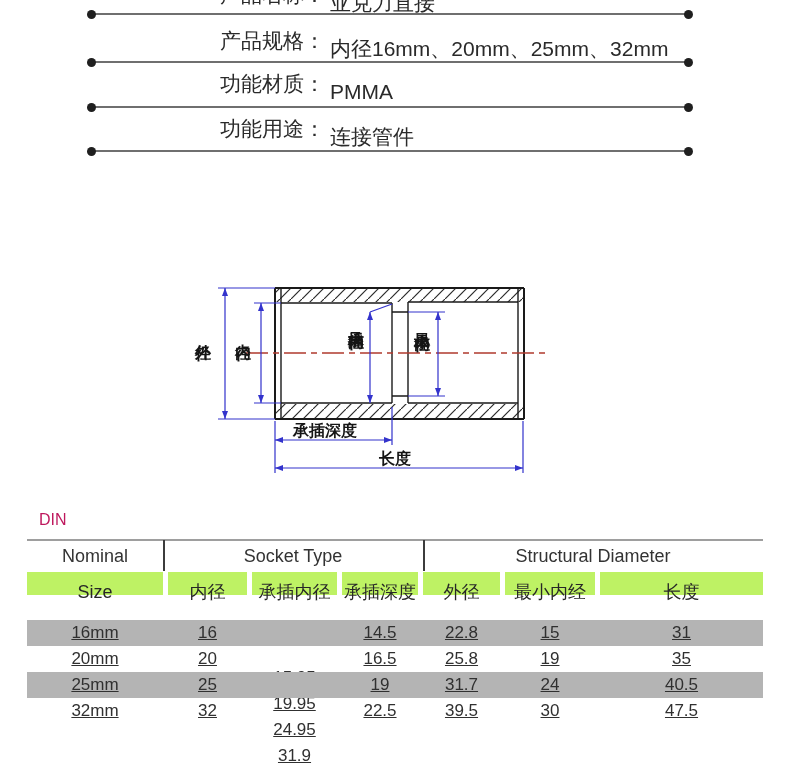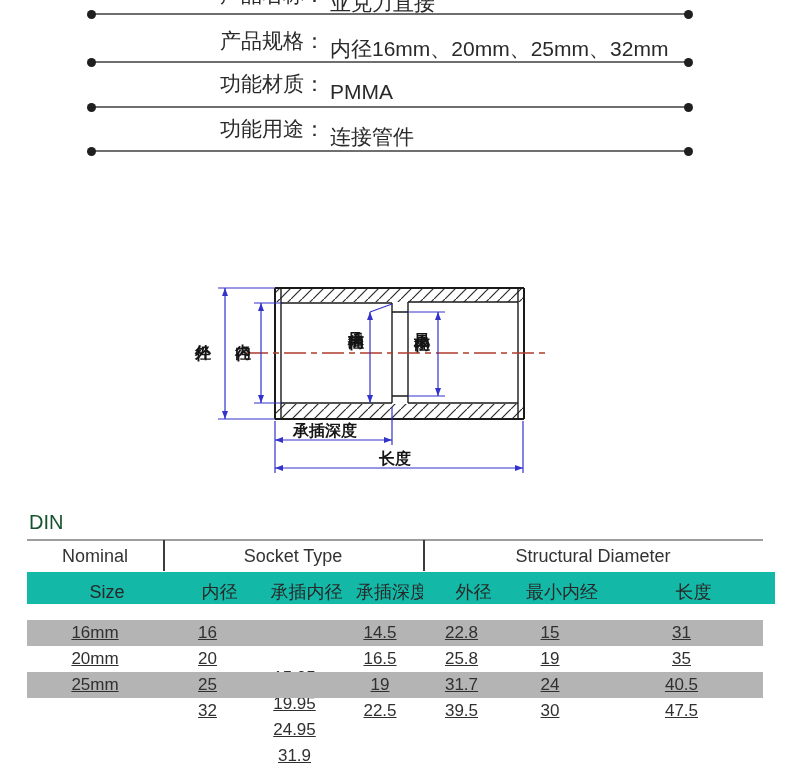--- a/index.html
+++ b/index.html
@@ -19,27 +19,27 @@
   
   #diagram { position:absolute; left:170px; top:255px; width:420px; height:245px; }
   #diagram svg { position:absolute; left:0; top:0; }
   .vlabel {
     position:absolute; writing-mode:vertical-rl; text-orientation:upright;
     font-size:16px; font-weight:600; color:#151515; line-height:19px; letter-spacing:1px;
   }
   .hlabel { position:absolute; font-size:16px; font-weight:600; color:#151515; white-space:nowrap; }
 
   
-  .din-title { position:absolute; left:29px; top:511px; font-size:20px; color:#14532d; }
+  .din-title { position:absolute; left:39px; top:511px; font-size:16px; color:#be185d; }
   .tbl-line { position:absolute; background:#9e9e9e; }
   .tbl-sep  { position:absolute; width:2px; height:31px; top:540px; background:#3c3c3c; }
   .gh-cell  { position:absolute; top:542px; height:29px; line-height:29px; text-align:center;
               font-size:18px; color:#333; }
-  .hd-cell  { position:absolute; top:572px; height:32px; line-height:40px; text-align:center;
-              background:#14b8a6; font-size:18px; font-weight:500; color:#272727;padding-left:12px; }
+  .hd-cell  { position:absolute; top:572px; height:23px; line-height:40px; text-align:center;
+              background:#bef264; font-size:18px; font-weight:500; color:#272727; }
   .data-band { position:absolute; left:27px; width:736px; height:26px; }
   .band-shaded { background:#b4b4b4; }
   .d-cell { position:absolute; top:0; height:26px; line-height:26px; text-align:center;
             font-size:17px; color:#303030;text-decoration:underline; }
   
   .c0 { left:27px;  width:136px; }
   .c1 { left:168px; width:79px;  }
   .c2 { left:252px; width:85px;  }
   .c3 { left:342px; width:76px;  }
   .c4 { left:423px; width:77px;  }
@@ -196,20 +196,21 @@
   <div class="data-band band-shaded" style="top:672px;">
     <div class="d-cell dc0">25mm</div>
     <div class="d-cell dc1">25</div>
     <div class="d-cell dc2">24.95</div>
     <div class="d-cell dc3">19</div>
     <div class="d-cell dc4">31.7</div>
     <div class="d-cell dc5">24</div>
     <div class="d-cell dc6">40.5</div>
   </div>
   <div class="data-band" style="top:698px;">
+    <div class="d-cell dc0">32mm</div>
     <div class="d-cell dc1">32</div>
     <div class="d-cell dc2">31.9</div>
     <div class="d-cell dc3">22.5</div>
     <div class="d-cell dc4">39.5</div>
     <div class="d-cell dc5">30</div>
     <div class="d-cell dc6">47.5</div>
   </div>
 
 </div>
 

